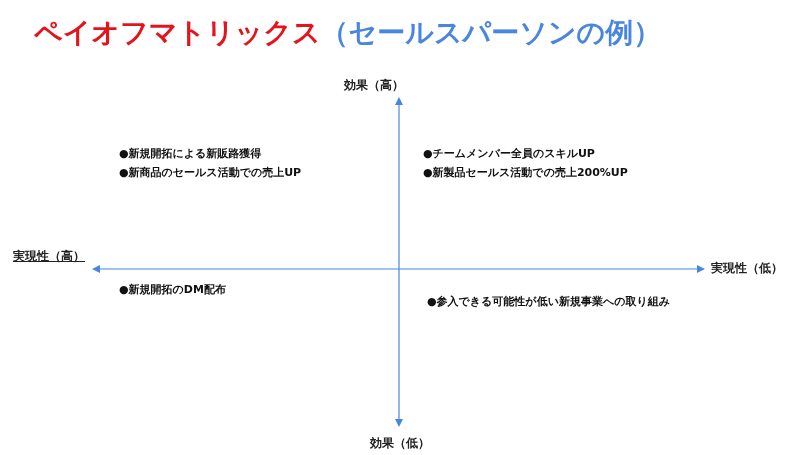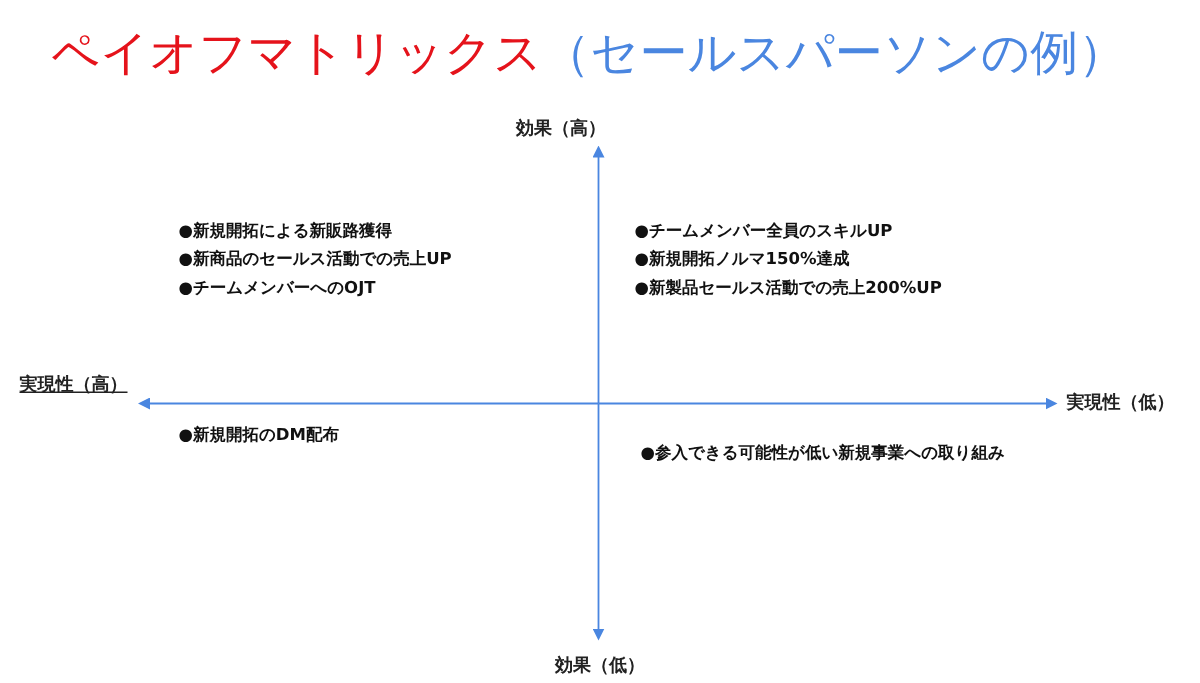--- a/index.html
+++ b/index.html
@@ -12,22 +12,22 @@
       height: 455px;
       position: relative;
       overflow: hidden;
       font-family: "DejaVu Sans", "Liberation Sans", sans-serif;
       color: #111111;
     }
     .title {
       position: absolute;
       left: 34px;
       top: 14px;
-      font-size: 32px;
-      font-weight: normal;
+      font-size: 28px;
+      font-weight: bold;
       white-space: nowrap;
       letter-spacing: 0px;
     }
     .title .main { color: #e5131b; }
     .title .sub { color: #4a86e0; }
 
     svg.axes {
       position: absolute;
       left: 0;
       top: 0;
@@ -80,26 +80,24 @@
 </svg>
 
 <div class="axis-label lbl-top">効果（高）</div>
 <div class="axis-label lbl-bottom">効果（低）</div>
 <div class="axis-label lbl-left">実現性（高）</div>
 <div class="axis-label lbl-right">実現性（低）</div>
 
 <div class="quad q-tl">
   <span class="item">●新規開拓による新販路獲得</span>
   <span class="item">●新商品のセールス活動での売上UP</span>
-  <span class="item">●チームメンバーへのOJT</span>
 </div>
 
 <div class="quad q-tr">
   <span class="item">●チームメンバー全員のスキルUP</span>
-  <span class="item">●新規開拓ノルマ150%達成</span>
   <span class="item">●新製品セールス活動での売上200%UP</span>
 </div>
 
 <div class="quad q-bl">
   <span class="item">●新規開拓のDM配布</span>
 </div>
 
 <div class="quad q-br">
   <span class="item">●参入できる可能性が低い新規事業への取り組み</span>
 </div>

